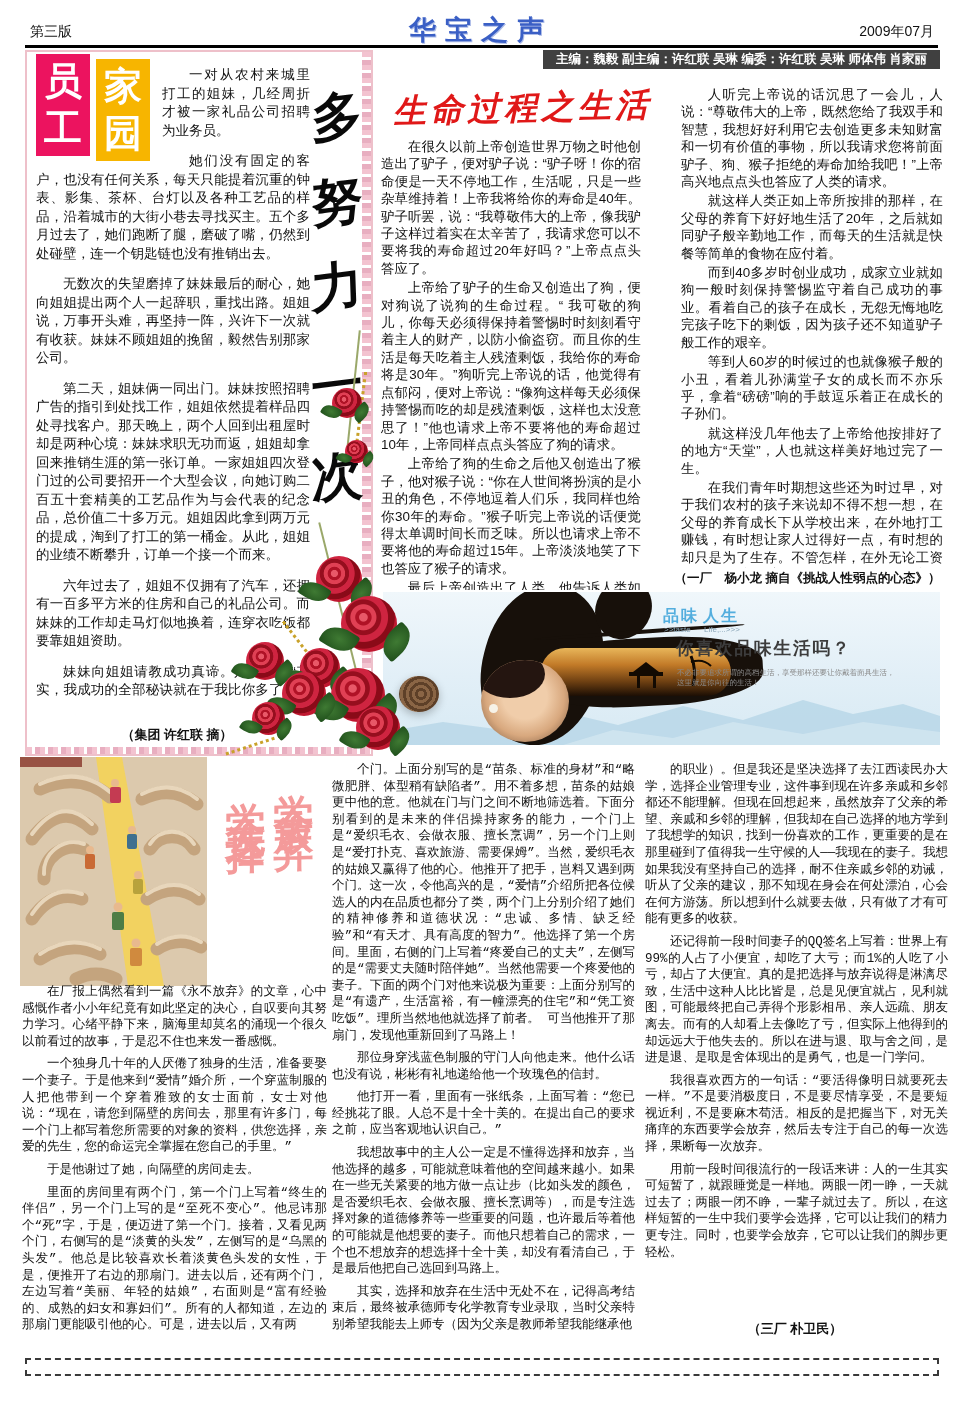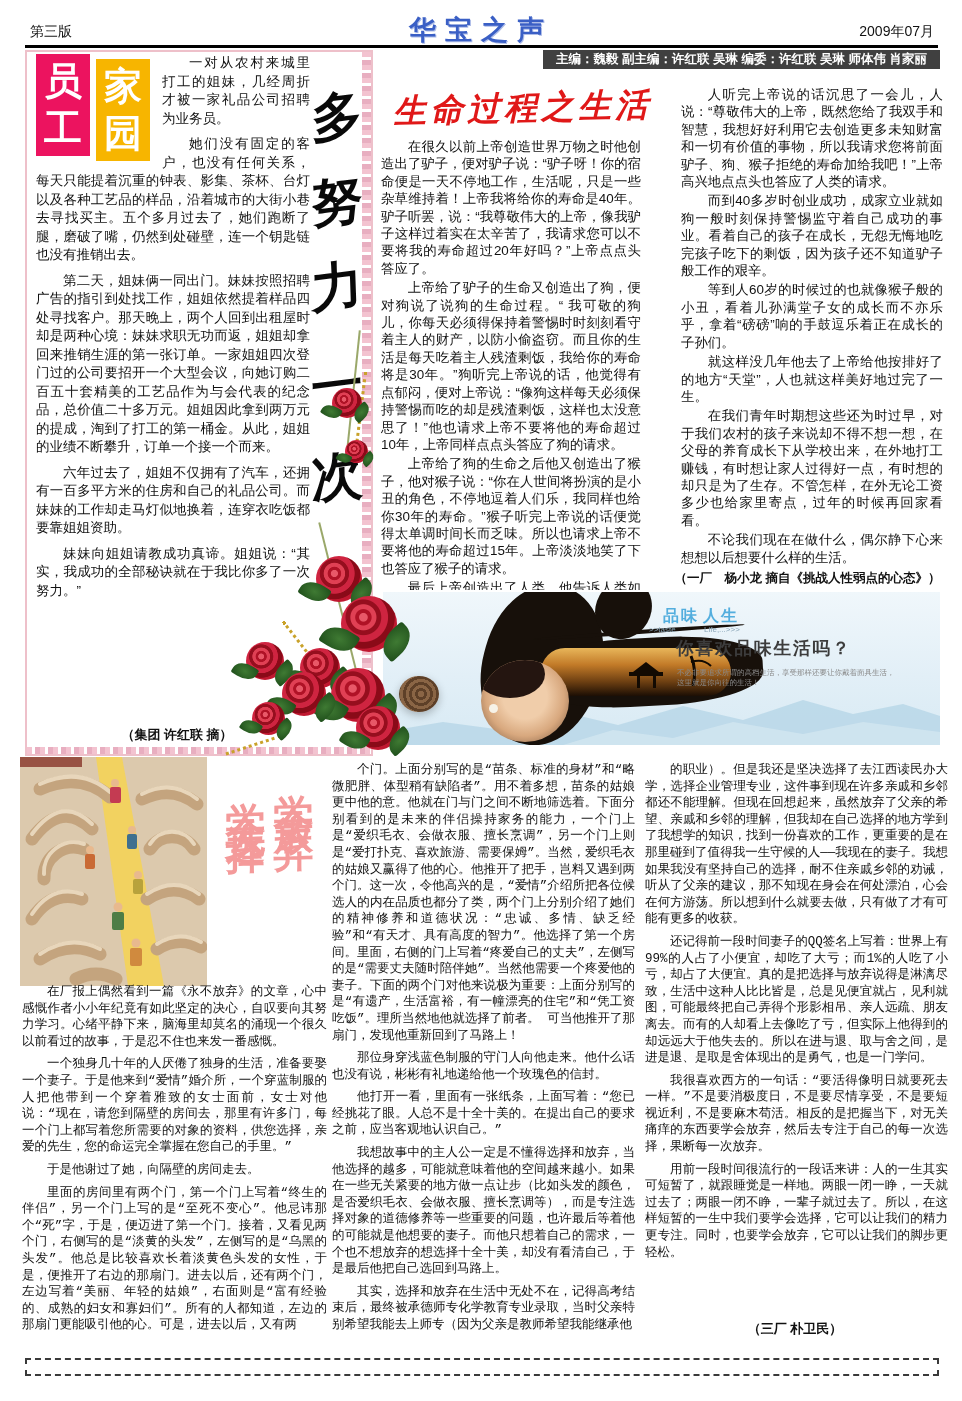--- a/index.html
+++ b/index.html
@@ -19,21 +19,21 @@
 
   
   .a1box{position:absolute;left:25px;top:50px;width:344px;height:702px;background:#fff;
          border:2px solid #eec0ca;}
   .a1strip{position:absolute;right:0;top:0;width:9px;height:100%;
            background:repeating-linear-gradient(180deg,#f3c3d0 0 5px,#ffffff 5px 8px,#e8aec0 8px 13px);}
   .a1stripb{position:absolute;left:0;bottom:0;width:100%;height:7px;
            background:repeating-linear-gradient(90deg,#f3c3d0 0 5px,#ffffff 5px 8px,#e8aec0 8px 13px);}
   .a1text{position:absolute;left:9px;top:2px;width:274px;height:648px;overflow:hidden;
           font-size:13.5px;line-height:18.5px;text-align:justify;}
-  .a1text p{margin:0 0 7px;text-indent:2em;}
+  .a1text p{margin:12px 0 7px;text-indent:2em;}
   .logo{float:left;width:118px;height:108px;margin:0 8px 2px 0;}
   .lb{float:left;width:54px;height:102px;display:flex;flex-direction:column;align-items:center;
       justify-content:center;color:#fff;font-weight:900;font-size:38px;line-height:47px;}
   .lb1{background:#ec135f;}
   .lb2{background:#f7b500;margin-left:6px;margin-top:5px;}
   .a1vt{position:absolute;left:284px;top:30px;width:56px;display:flex;flex-direction:column;
         gap:15px;font-size:52px;font-weight:900;color:#090909;}
   .a1vt span{transform:rotate(-7deg) skewX(-5deg);display:block;}
   .a1vt span:nth-child(4){margin:14px 0 6px;}
   .a1byline{position:absolute;left:0;bottom:10px;width:300px;text-align:center;
@@ -130,20 +130,21 @@
           <span>员</span>
           <span>工</span>
         </div>
         <div class="lb lb2">
           <span>家</span>
           <span>园</span>
         </div>
       </div>
       <p>一对从农村来城里打工的姐妹，几经周折才被一家礼品公司招聘为业务员。</p>
       <p>她们没有固定的客户，也没有任何关系，每天只能提着沉重的钟表、影集、茶杯、台灯以及各种工艺品的样品，沿着城市的大街小巷去寻找买主。五个多月过去了，她们跑断了腿，磨破了嘴，仍然到处碰壁，连一个钥匙链也没有推销出去。</p>
+      <p>无数次的失望磨掉了妹妹最后的耐心，她向姐姐提出两个人一起辞职，重找出路。姐姐说，万事开头难，再坚持一阵，兴许下一次就有收获。妹妹不顾姐姐的挽留，毅然告别那家公司。</p>
       <p>第二天，姐妹俩一同出门。妹妹按照招聘广告的指引到处找工作，姐姐依然提着样品四处寻找客户。那天晚上，两个人回到出租屋时却是两种心境：妹妹求职无功而返，姐姐却拿回来推销生涯的第一张订单。一家姐姐四次登门过的公司要招开一个大型会议，向她订购二百五十套精美的工艺品作为与会代表的纪念品，总价值二十多万元。姐姐因此拿到两万元的提成，淘到了打工的第一桶金。从此，姐姐的业绩不断攀升，订单一个接一个而来。</p>
       <p>六年过去了，姐姐不仅拥有了汽车，还拥有一百多平方米的住房和自己的礼品公司。而妹妹的工作却走马灯似地换着，连穿衣吃饭都要靠姐姐资助。</p>
       <p>妹妹向姐姐请教成功真谛。姐姐说：“其实，我成功的全部秘诀就在于我比你多了一次努力。”</p>
 
     </div>
     <div class="a1byline">（集团 许红联 摘）</div>
   </div>
 
   <div class="stem" style="left:352px;top:330px;height:130px;transform:rotate(6deg);"></div>
   <div class="stem" style="left:340px;top:520px;height:180px;transform:rotate(-14deg);"></div>
@@ -163,20 +164,21 @@
 
   <div class="a2title">生命过程之生活</div>
   <div class="a2col a2c1">
     <p>在很久以前上帝创造世界万物之时他创造出了驴子，便对驴子说：“驴子呀！你的宿命便是一天不停地工作，生活呢，只是一些杂草维持着！上帝我将给你的寿命是40年。驴子听罢，说：“我尊敬伟大的上帝，像我驴子这样过着实在太辛苦了，我请求您可以不要将我的寿命超过20年好吗？”上帝点点头答应了。</p>
     <p>上帝给了驴子的生命又创造出了狗，便对狗说了说狗的生命过程。“ 我可敬的狗儿，你每天必须得保持着警惕时时刻刻看守着主人的财产，以防小偷盗窃。而且你的生活是每天吃着主人残渣剩饭，我给你的寿命将是30年。”狗听完上帝说的话，他觉得有点郁闷，便对上帝说：“像狗这样每天必须保持警惕而吃的却是残渣剩饭，这样也太没意思了！”他也请求上帝不要将他的寿命超过10年，上帝同样点点头答应了狗的请求。</p>
     <p>上帝给了狗的生命之后他又创造出了猴子，他对猴子说：“你在人世间将扮演的是小丑的角色，不停地逗着人们乐，我同样也给你30年的寿命。”猴子听完上帝说的话便觉得太单调时间长而乏味。所以也请求上帝不要将他的寿命超过15年。上帝淡淡地笑了下也答应了猴子的请求。</p>
     <p>最后上帝创造出了人类，他告诉人类如何在这个世界上好好的生活，说：人要用自己的智慧和双手去创造一切自己想要拥有的东西！而人类的寿命将是20年。</p>
   </div>
   <div class="a2col a2c2">
     <p>人听完上帝说的话沉思了一会儿，人说：“尊敬伟大的上帝，既然您给了我双手和智慧，我想好好利用它去创造更多未知财富和一切有价值的事物，所以我请求您将前面驴子、狗、猴子拒绝的寿命加给我吧！”上帝高兴地点点头也答应了人类的请求。</p>
+    <p>就这样人类正如上帝所按排的那样，在父母的养育下好好地生活了20年，之后就如同驴子般辛勤地工作，而每天的生活就是快餐等简单的食物在应付着。</p>
     <p>而到40多岁时创业成功，成家立业就如狗一般时刻保持警惕监守着自己成功的事业。看着自己的孩子在成长，无怨无悔地吃完孩子吃下的剩饭，因为孩子还不知道驴子般工作的艰辛。</p>
     <p>等到人60岁的时候过的也就像猴子般的小丑，看着儿孙满堂子女的成长而不亦乐乎，拿着“磅磅”响的手鼓逗乐着正在成长的子孙们。</p>
     <p>就这样没几年他去了上帝给他按排好了的地方“天堂”，人也就这样美好地过完了一生。</p>
     <p>在我们青年时期想这些还为时过早，对于我们农村的孩子来说却不得不想一想，在父母的养育成长下从学校出来，在外地打工赚钱，有时想让家人过得好一点，有时想的却只是为了生存。不管怎样，在外无论工资多少也给家里寄点，过年的时候再回家看看。</p>
     <p>不论我们现在在做什么，偶尔静下心来想想以后想要什么样的生活。</p>
 
   </div>
   <div class="a2byline">（一厂　杨小龙 摘自《挑战人性弱点的心态》）</div>
 
   <div class="banner">
@@ -195,21 +197,21 @@
         <rect x="96" y="28" width="3" height="12" fill="#120a02"></rect>
         <rect x="112" y="28" width="3" height="12" fill="#120a02"></rect>
         <path d="M150,8 q6,14 2,30" stroke="#120a02" stroke-width="3" fill="none"></path>
         <path d="M150,14 q12,-4 20,4" stroke="#120a02" stroke-width="2" fill="none"></path>
       </svg>
     </div>
     <div class="woman"></div>
     <div class="flower"></div>
     <div class="shell"></div>
     <div class="bw" style="left:280px;top:14px;">品味</div>
-    <div class="bws" style="left:266px;top:33px;">&gt;&gt;taste</div>
+    <div class="bws" style="left:281px;top:33px;">&gt;&gt;taste</div>
     <div class="bw" style="left:320px;top:14px;">人生</div>
     <div class="bws" style="left:321px;top:33px;">Life,...&gt;&gt;&gt;</div>
     <div class="bhead">你喜欢品味生活吗？</div>
     <div class="bsub">
       <div>不必非要追求所谓的高档生活，享受那样还要让你戴着面具生活，</div>
       <div>这里就是你向往的生活！</div>
     </div>
   </div>
 
   <svg class="maze" viewBox="0 0 187 229">

